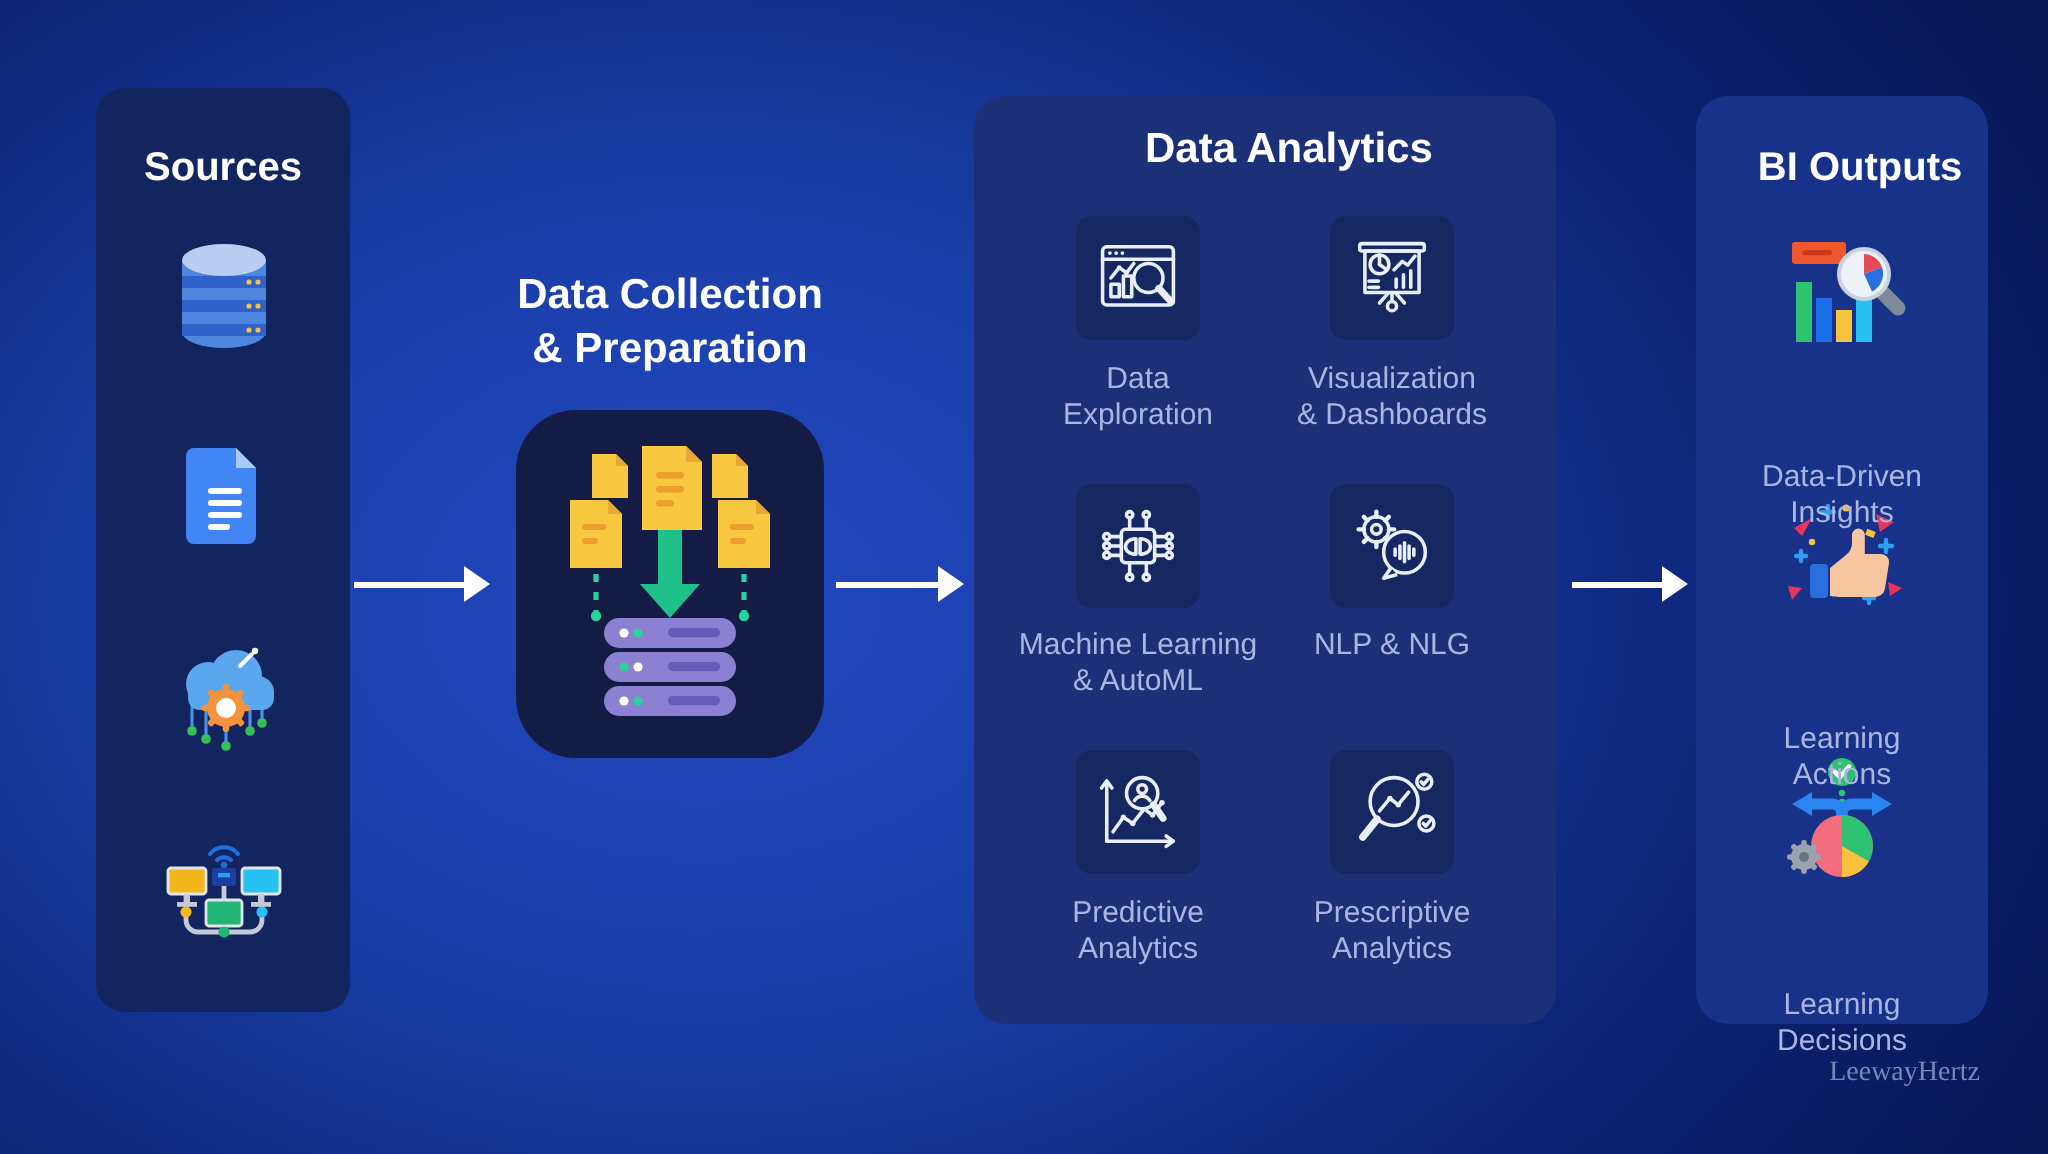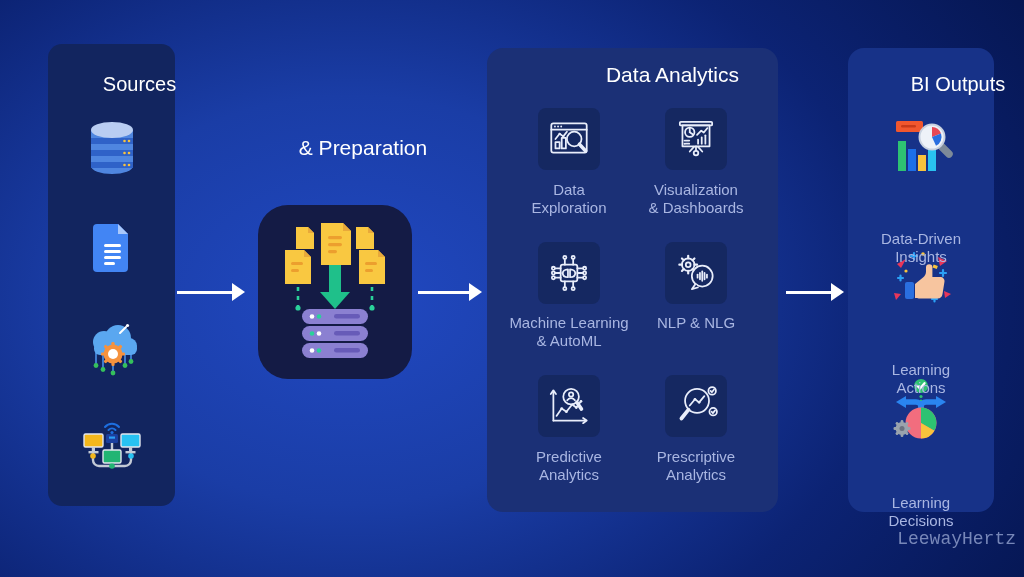--- a/index.html
+++ b/index.html
@@ -6,21 +6,21 @@
   #stage{
     position:relative;width:1024px;height:577px;overflow:hidden;
     font-family:"Liberation Sans",sans-serif;
     background:radial-gradient(820px 600px at 350px 300px,#2149c2 0%,#1a3da6 34%,#0c2374 66%,#05154f 100%);
   }
   .panel{position:absolute;border-radius:16px;}
   .panel-sources{left:48px;top:44px;width:127px;height:462px;background:#12255f;border-radius:14px;}
   .panel-analytics{left:487px;top:48px;width:291px;height:464px;background:#1b3076;}
   .panel-bi{left:848px;top:48px;width:146px;height:464px;background:#173288;}
   .collection-box{position:absolute;left:258px;top:205px;width:154px;height:174px;background:#141b45;border-radius:30px;}
-  .hdr{position:absolute;color:#fff;font-weight:400;text-align:center;padding-left:28px;}
+  .hdr{position:absolute;color:#fff;font-weight:700;text-align:center;}
   .hdr-sources{left:48px;width:127px;top:73px;font-size:20px;}
   .hdr-analytics{left:487px;width:291px;top:63px;font-size:21px;margin-left:12px;}
   .hdr-bi{left:848px;width:164px;top:73px;font-size:20px;}
   .hdr-collection{left:235px;width:200px;top:134px;font-size:21px;line-height:27px;}
   .src-icon{position:absolute;left:80px;width:64px;height:64px;}
   .tile{position:absolute;width:62px;height:62px;border-radius:8px;background:#152861;display:flex;align-items:center;justify-content:center;}
   .t1{left:538px;top:108px}.t2{left:665px;top:108px}
   .t3{left:538px;top:242px}.t4{left:665px;top:242px}
   .t5{left:538px;top:375px}.t6{left:665px;top:375px}
   .alabel{position:absolute;width:150px;text-align:center;font-size:15px;line-height:17.5px;color:#a9b6e2;}
@@ -30,21 +30,21 @@
   .bi-icon{position:absolute;left:889px;width:64px;height:64px;}
   .b1{top:114px}.b2{top:248px}.b3{top:376px;left:887px;width:68px;height:68px}
   .bi-label{position:absolute;left:846px;width:150px;text-align:center;font-size:15px;line-height:17.5px;color:#a9b6e2;margin-top:40px;}
   .bl1{top:190px}.bl2{top:321px}.bl3{top:454px}
   .arrow{position:absolute;height:18px;}
   .arrow .shaft{position:absolute;left:0;right:11px;top:7.5px;height:3px;background:#fff;}
   .arrow .head{position:absolute;right:0;top:0;width:0;height:0;border-left:13px solid #fff;border-top:9px solid transparent;border-bottom:9px solid transparent;}
   .ar1{left:177px;top:283px;width:68px}
   .ar2{left:418px;top:283px;width:64px}
   .ar3{left:786px;top:283px;width:58px}
-  .watermark{position:absolute;right:8px;top:529px;font-family:Liberation Mono, monospace;font-size:18px;color:#7787b8;}
+  .watermark{position:absolute;right:34px;top:529px;font-family:Liberation Serif, serif;font-size:14px;color:#7787b8;}
   .outline{stroke:#e9eefb;stroke-width:1.7;fill:none;stroke-linecap:round;stroke-linejoin:round;}
   svg{display:block;width:100%;height:100%;}
 </style>
 </head>
 <body>
 
 <div id="stage">
 
   <div class="panel panel-sources"></div>
   <div class="panel panel-analytics"></div>
@@ -98,20 +98,21 @@
         <circle cx="54" cy="145.5" r="2.3" fill="#ffffff"></circle>
           <circle cx="61" cy="145.5" r="2.3" fill="#2ad19a"></circle>
       </g>
     </svg>
   </div>
 
   <div class="hdr hdr-sources">Sources</div>
   <div class="hdr hdr-analytics">Data Analytics</div>
   <div class="hdr hdr-bi">BI Outputs</div>
   <div class="hdr hdr-collection">
+    <div>Data Collection</div>
     <div>&amp; Preparation</div>
   </div>
 
   <div class="arrow ar1">
       <div class="shaft"></div>
       <div class="head"></div>
     </div>
   <div class="arrow ar2">
       <div class="shaft"></div>
       <div class="head"></div>

